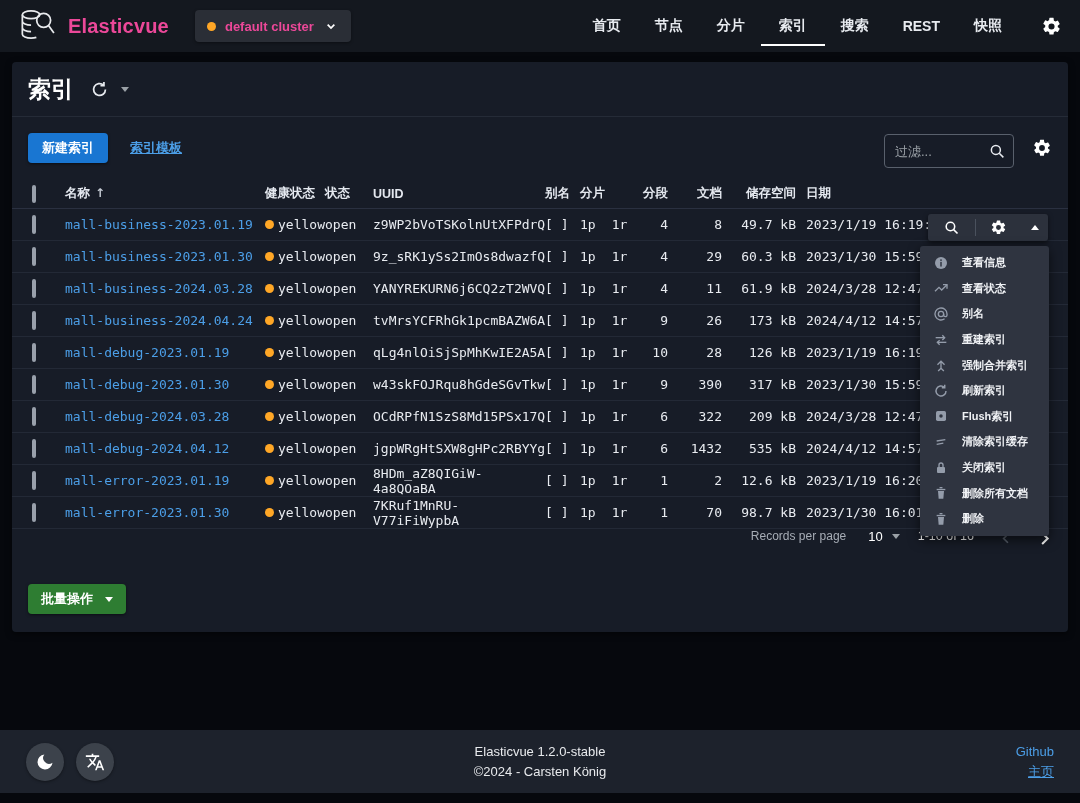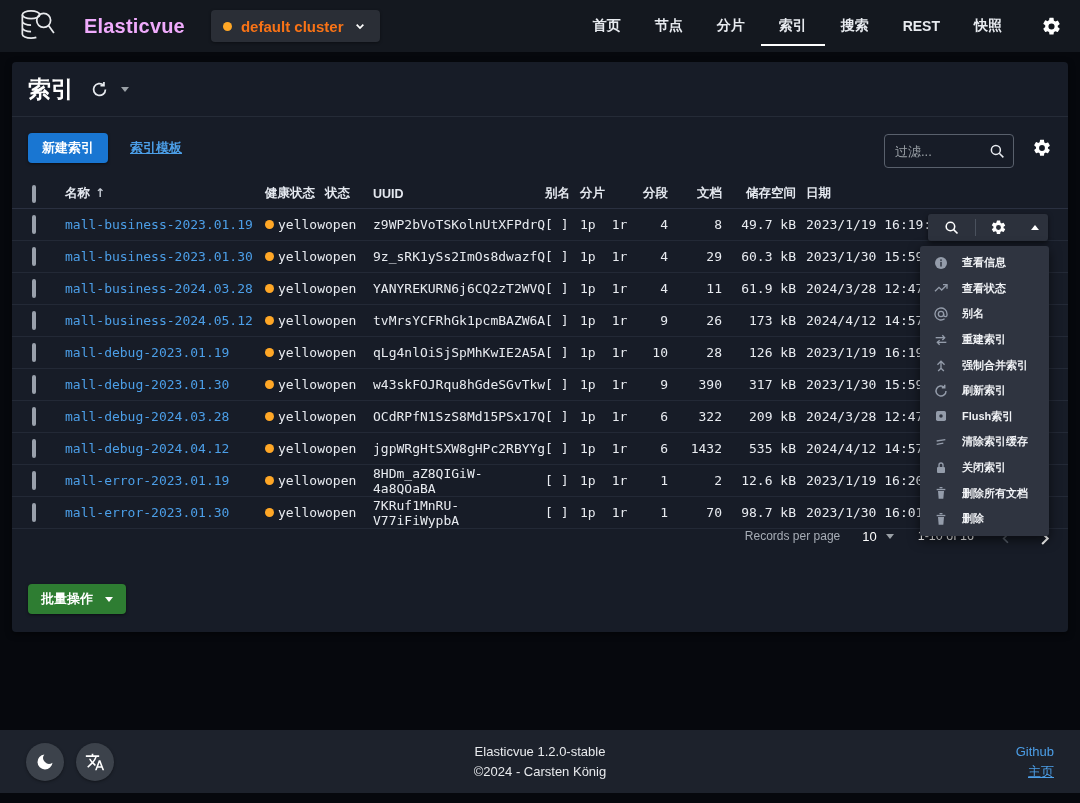--- a/index.html
+++ b/index.html
@@ -4,25 +4,25 @@
 <style>
   * { margin:0; padding:0; box-sizing:border-box; }
   html,body { width:1080px; height:803px; background:#06080d; overflow:hidden;
     font-family:"Liberation Sans", sans-serif; -webkit-font-smoothing:antialiased; }
   svg { display:block; }
 
   
   .topbar { position:absolute; left:0; top:0; width:1080px; height:52px; background:#14181f;
     display:flex; align-items:center; padding:0 18px; }
   .logo { margin-right:10px; }
-  .brand { color:#f0abfc; font-size:20px; font-weight:bold; letter-spacing:.2px; margin-right:26px;margin-left:16px; }
+  .brand { color:#ec4899; font-size:20px; font-weight:bold; letter-spacing:.2px; margin-right:26px; }
   .cluster-btn { background:#2a2e36; border-radius:4px; height:32px; display:flex; align-items:center;
     gap:9px; padding:0 12px; cursor:pointer; box-shadow:0 1px 3px rgba(0,0,0,.4); }
   .dot { width:9px; height:9px; border-radius:50%; background:#ffa726; }
-  .cluster-btn .lbl { color:#f97316; font-size:15px; font-weight:bold; }
+  .cluster-btn .lbl { color:#ec4899; font-size:13px; font-weight:bold; }
   .nav { margin-left:auto; display:flex; align-items:center; height:44px; }
   .nav-tab { color:#e8ebf0; font-size:14px; font-weight:bold; margin:0 17px; height:52px;
     display:flex; align-items:center; cursor:pointer; position:relative; }
   .nav-tab.active::after { content:""; position:absolute; left:-18px; right:-18px; bottom:6px;
     height:2px; background:#fff; }
   .topbar-gear { margin-left:22px; cursor:pointer; }
 
   
   .panel { position:absolute; left:12px; top:62px; width:1056px; height:570px; background:#171c27;
     border-radius:4px; box-shadow:0 2px 6px rgba(0,0,0,.5); }
@@ -74,21 +74,21 @@
   .menu-item { height:25.6px; display:flex; align-items:center; gap:13px; padding:0 0 0 13px;
     color:#f0f2f5; font-size:11px; font-weight:bold; cursor:pointer; white-space:nowrap; }
   .mi { width:16px; height:16px; color:#949caa; flex:none; }
 
   
   .pager { height:42px; display:flex; align-items:flex-start; justify-content:flex-end;
     padding-right:14px; gap:0; color:#fff; }
   .pager .plabel { color:#a7adb6; font-size:12px; }
   .pp-val { font-size:13px; color:#fff; margin-left:22px; display:flex; align-items:center; gap:9px; cursor:pointer; }
   .pp-val .caret{ color:#9aa0a6; }
-  .prange { font-size:12.5px; margin-left:24px; }
+  .prange { font-size:12.5px; margin-left:18px; }
   .pnav { display:flex; align-items:center; gap:20px; margin-left:24px; }
   .chev { cursor:pointer; }
 
   .bulk-row { padding:13px 16px; }
   .btn-green { background:#2e7d32; color:#fff; border:none; border-radius:4px; height:30px; padding:0 13px;
     font-size:13px; font-weight:bold; cursor:pointer; display:flex; align-items:center; gap:12px;
     box-shadow:0 1px 3px rgba(0,0,0,.5); }
 
   
   .footer { position:absolute; left:0; top:730px; width:1080px; height:63px; background:#1d222c;
@@ -237,21 +237,21 @@
           <span>1p</span>
           <span>1r</span>
         </span>
         <span class="c-seg num">4</span>
         <span class="c-docs num">11</span>
         <span class="c-store num">61.9 kB</span>
         <span class="c-date">2024/3/28 12:47:</span>
       </div>
       <div class="trow">
         <span class="c-cb"><span class="cbx"></span></span>
-        <span class="c-name"><span class="idx-link">mall-business-2024.05.12</span></span>
+        <span class="c-name"><span class="idx-link">mall-business-2024.04.24</span></span>
         <span class="c-health">
           <span class="hdot"></span>
           <span>yellow</span>
         </span>
         <span class="c-status">open</span>
         <span class="c-uuid">tvMrsYCFRhGk1pcmBAZW6A</span>
         <span class="c-alias">[ ]</span>
         <span class="c-shards">
           <span>1p</span>
           <span>1r</span>

